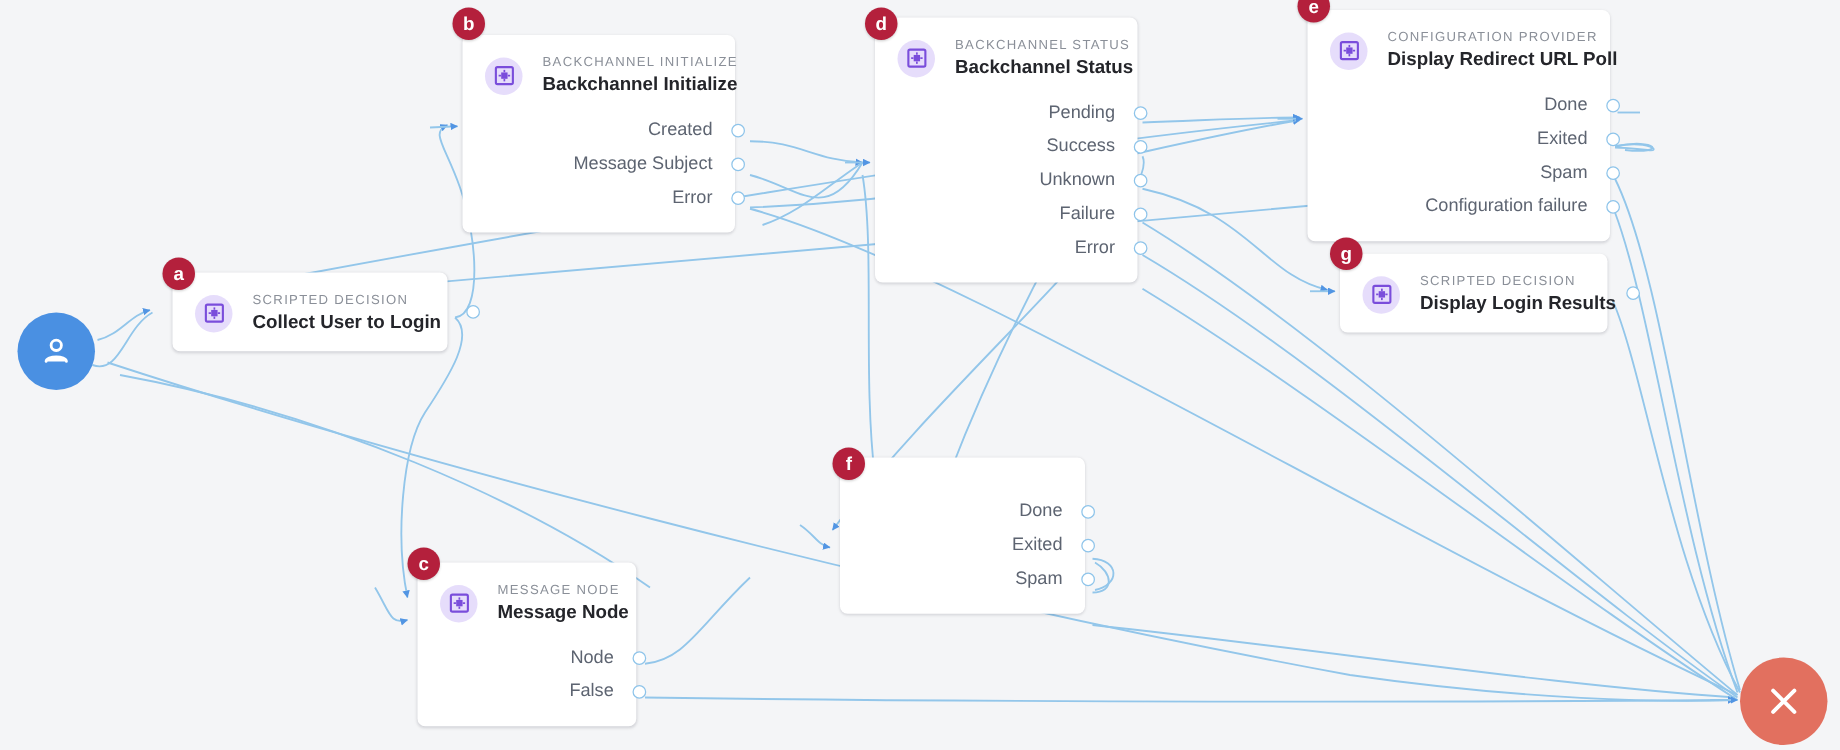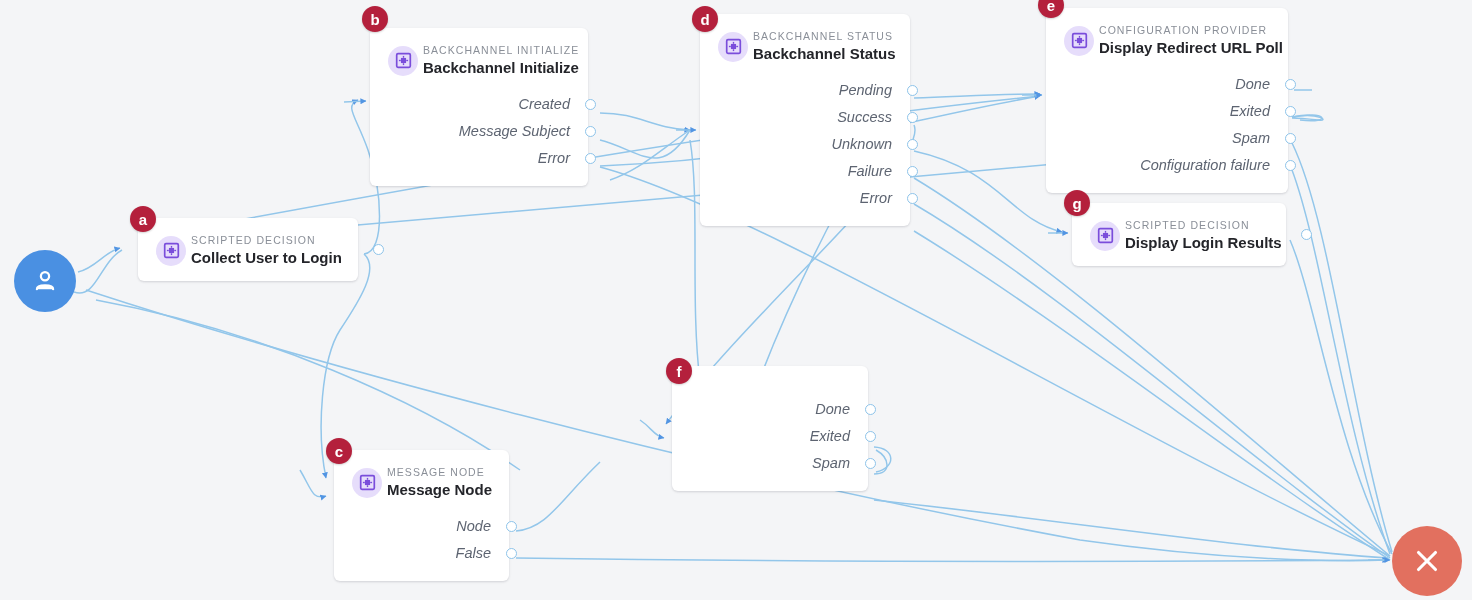--- a/index.html
+++ b/index.html
@@ -34,21 +34,21 @@
     background: #ffffff;
     border-radius: 6px;
     box-shadow: 0 1px 3px rgba(16,24,40,0.10), 0 1px 2px rgba(16,24,40,0.06);
     box-sizing: border-box;
     padding: 16px 18px 14px 18px;
     z-index: 5;
   }
   .node-head {
     display: flex;
     align-items: center;
-    gap: 5px;
+    gap: 16px;
   }
   .node-icon {
     width: 30px;
     height: 30px;
     min-width: 30px;
     border-radius: 50%;
     background: #e6ddfb;
     display: flex;
     align-items: center;
     justify-content: center;
@@ -82,21 +82,20 @@
     display: flex;
     align-items: center;
     justify-content: flex-end;
     position: relative;
   }
   .outcome-label {
     font-size: 14.5px;
     color: #5d6471;
     line-height: 17px;
     white-space: nowrap;
-    font-style: italic;
   }
   .port {
     position: absolute;
     right: -26px;
     width: 11px;
     height: 11px;
     border-radius: 50%;
     background: #ffffff;
     border: 1.6px solid #8ec4ea;
     box-sizing: border-box;

